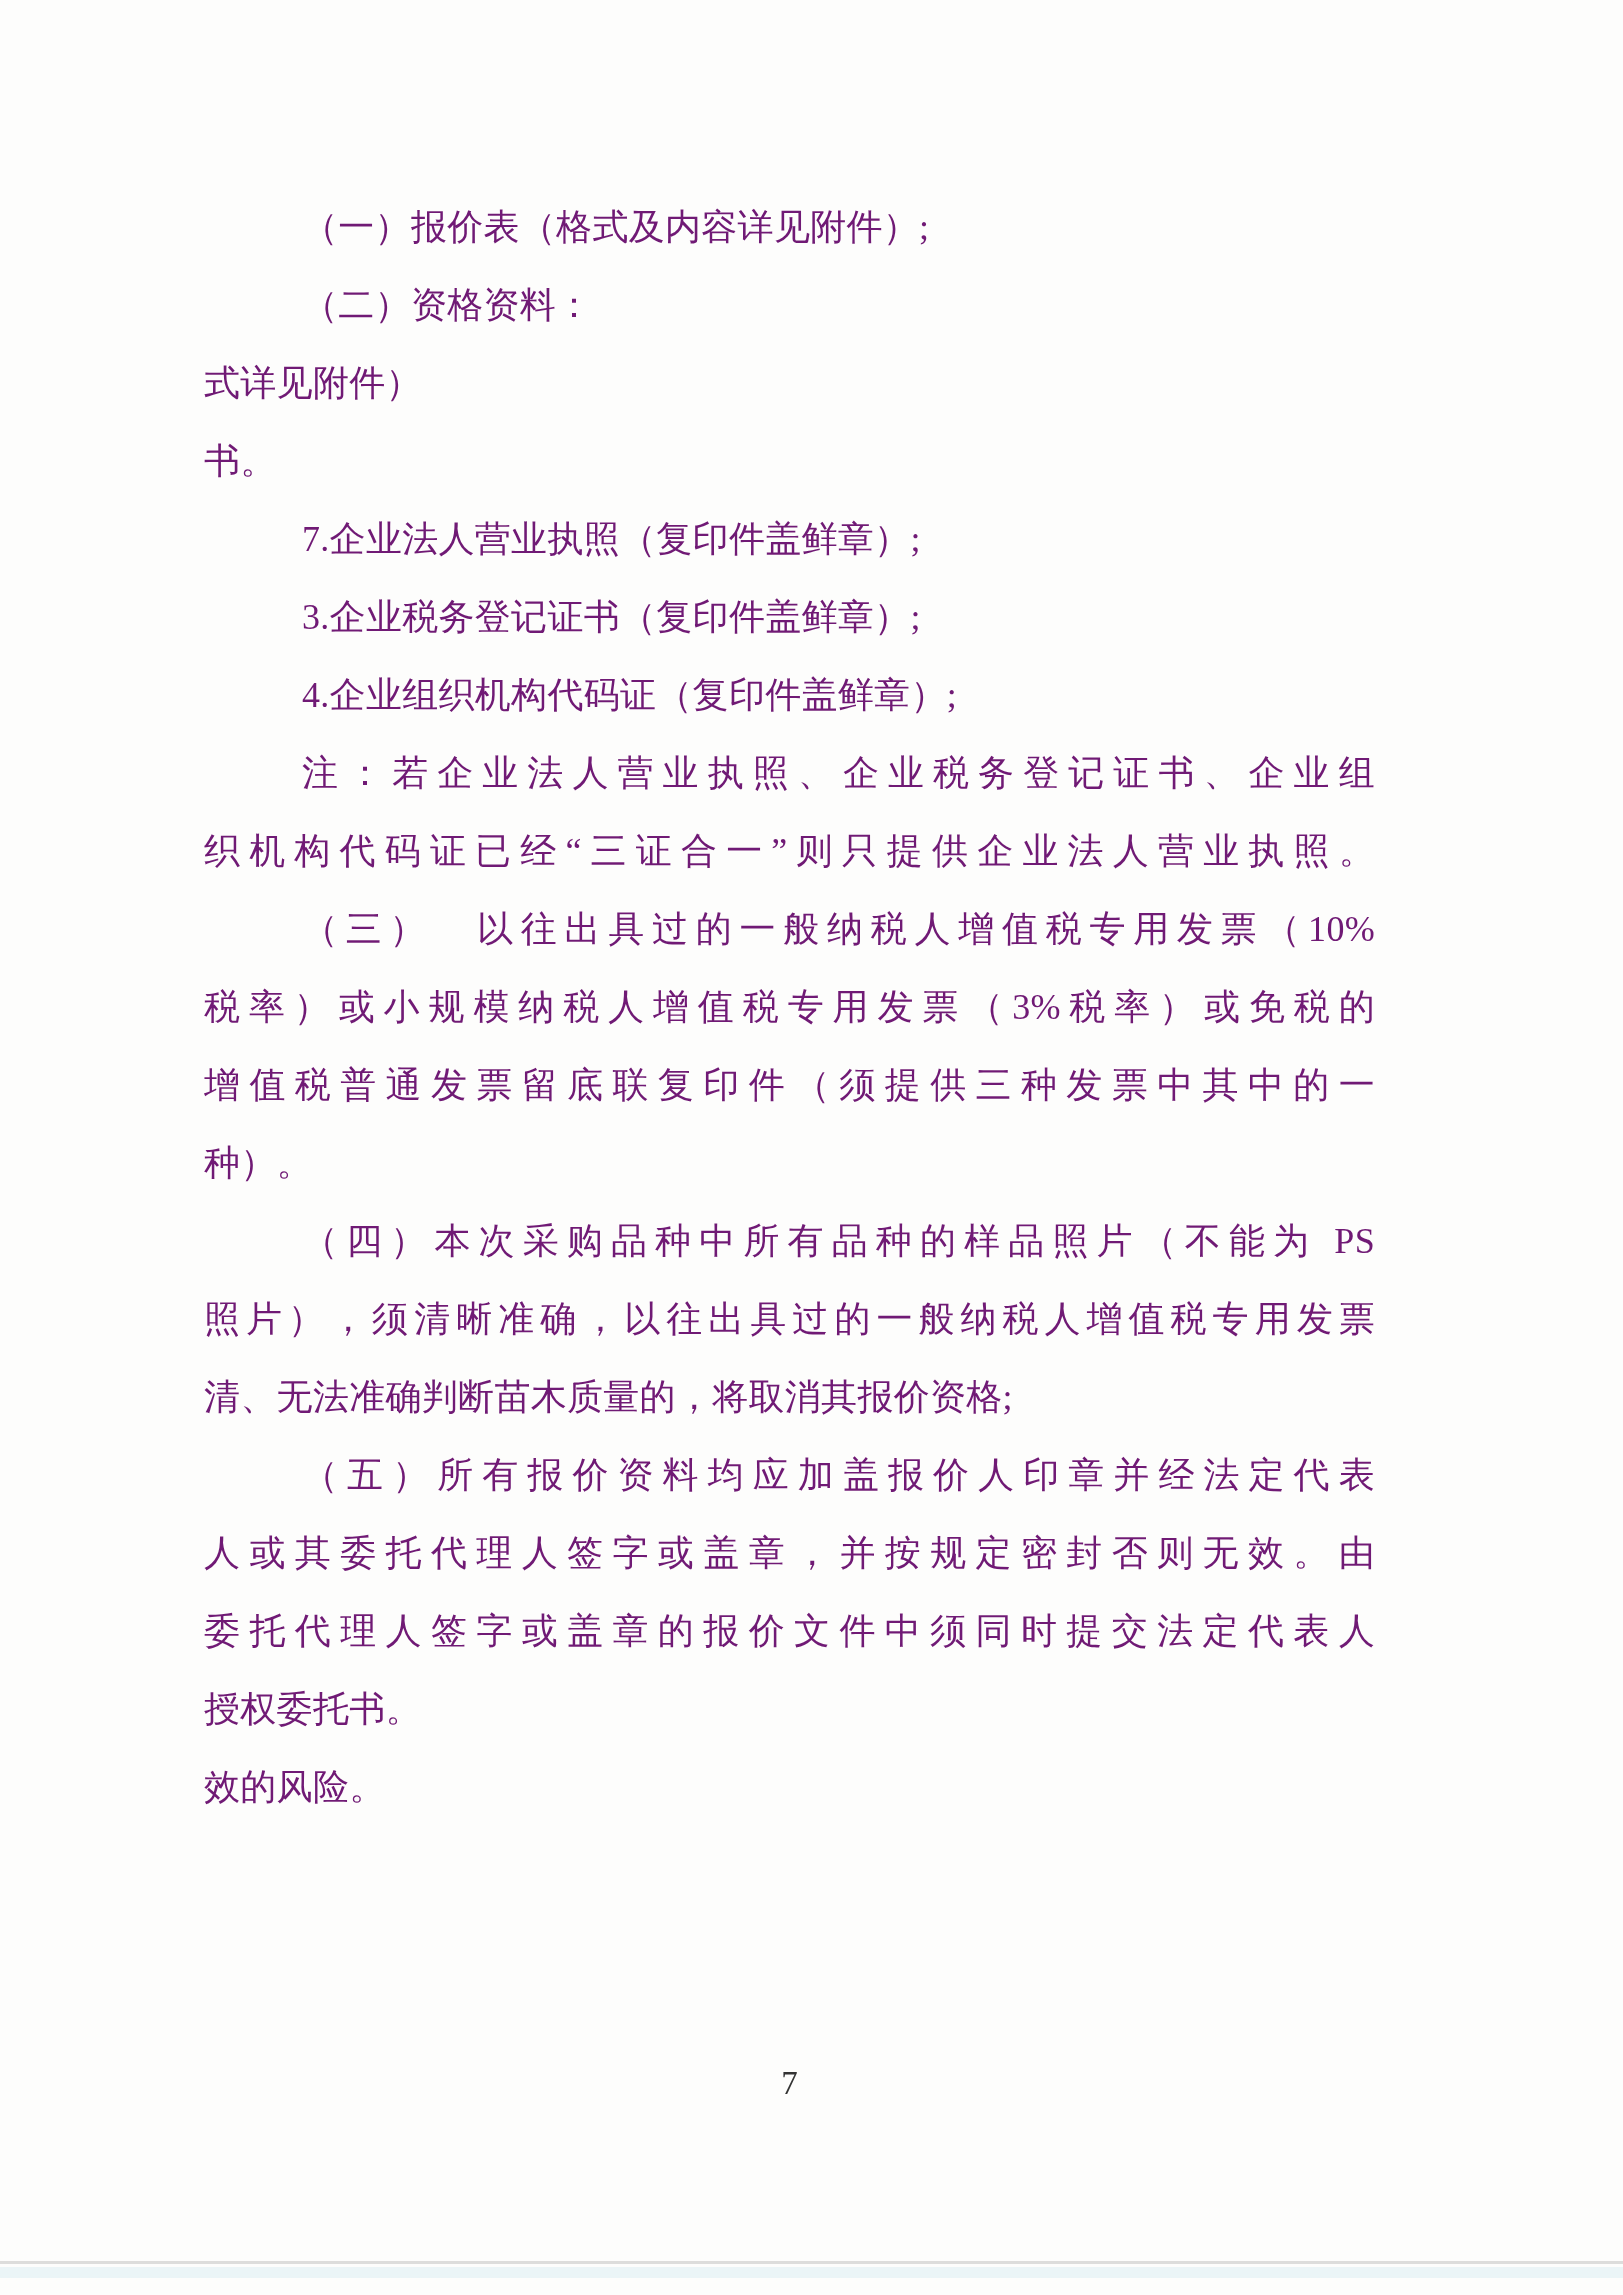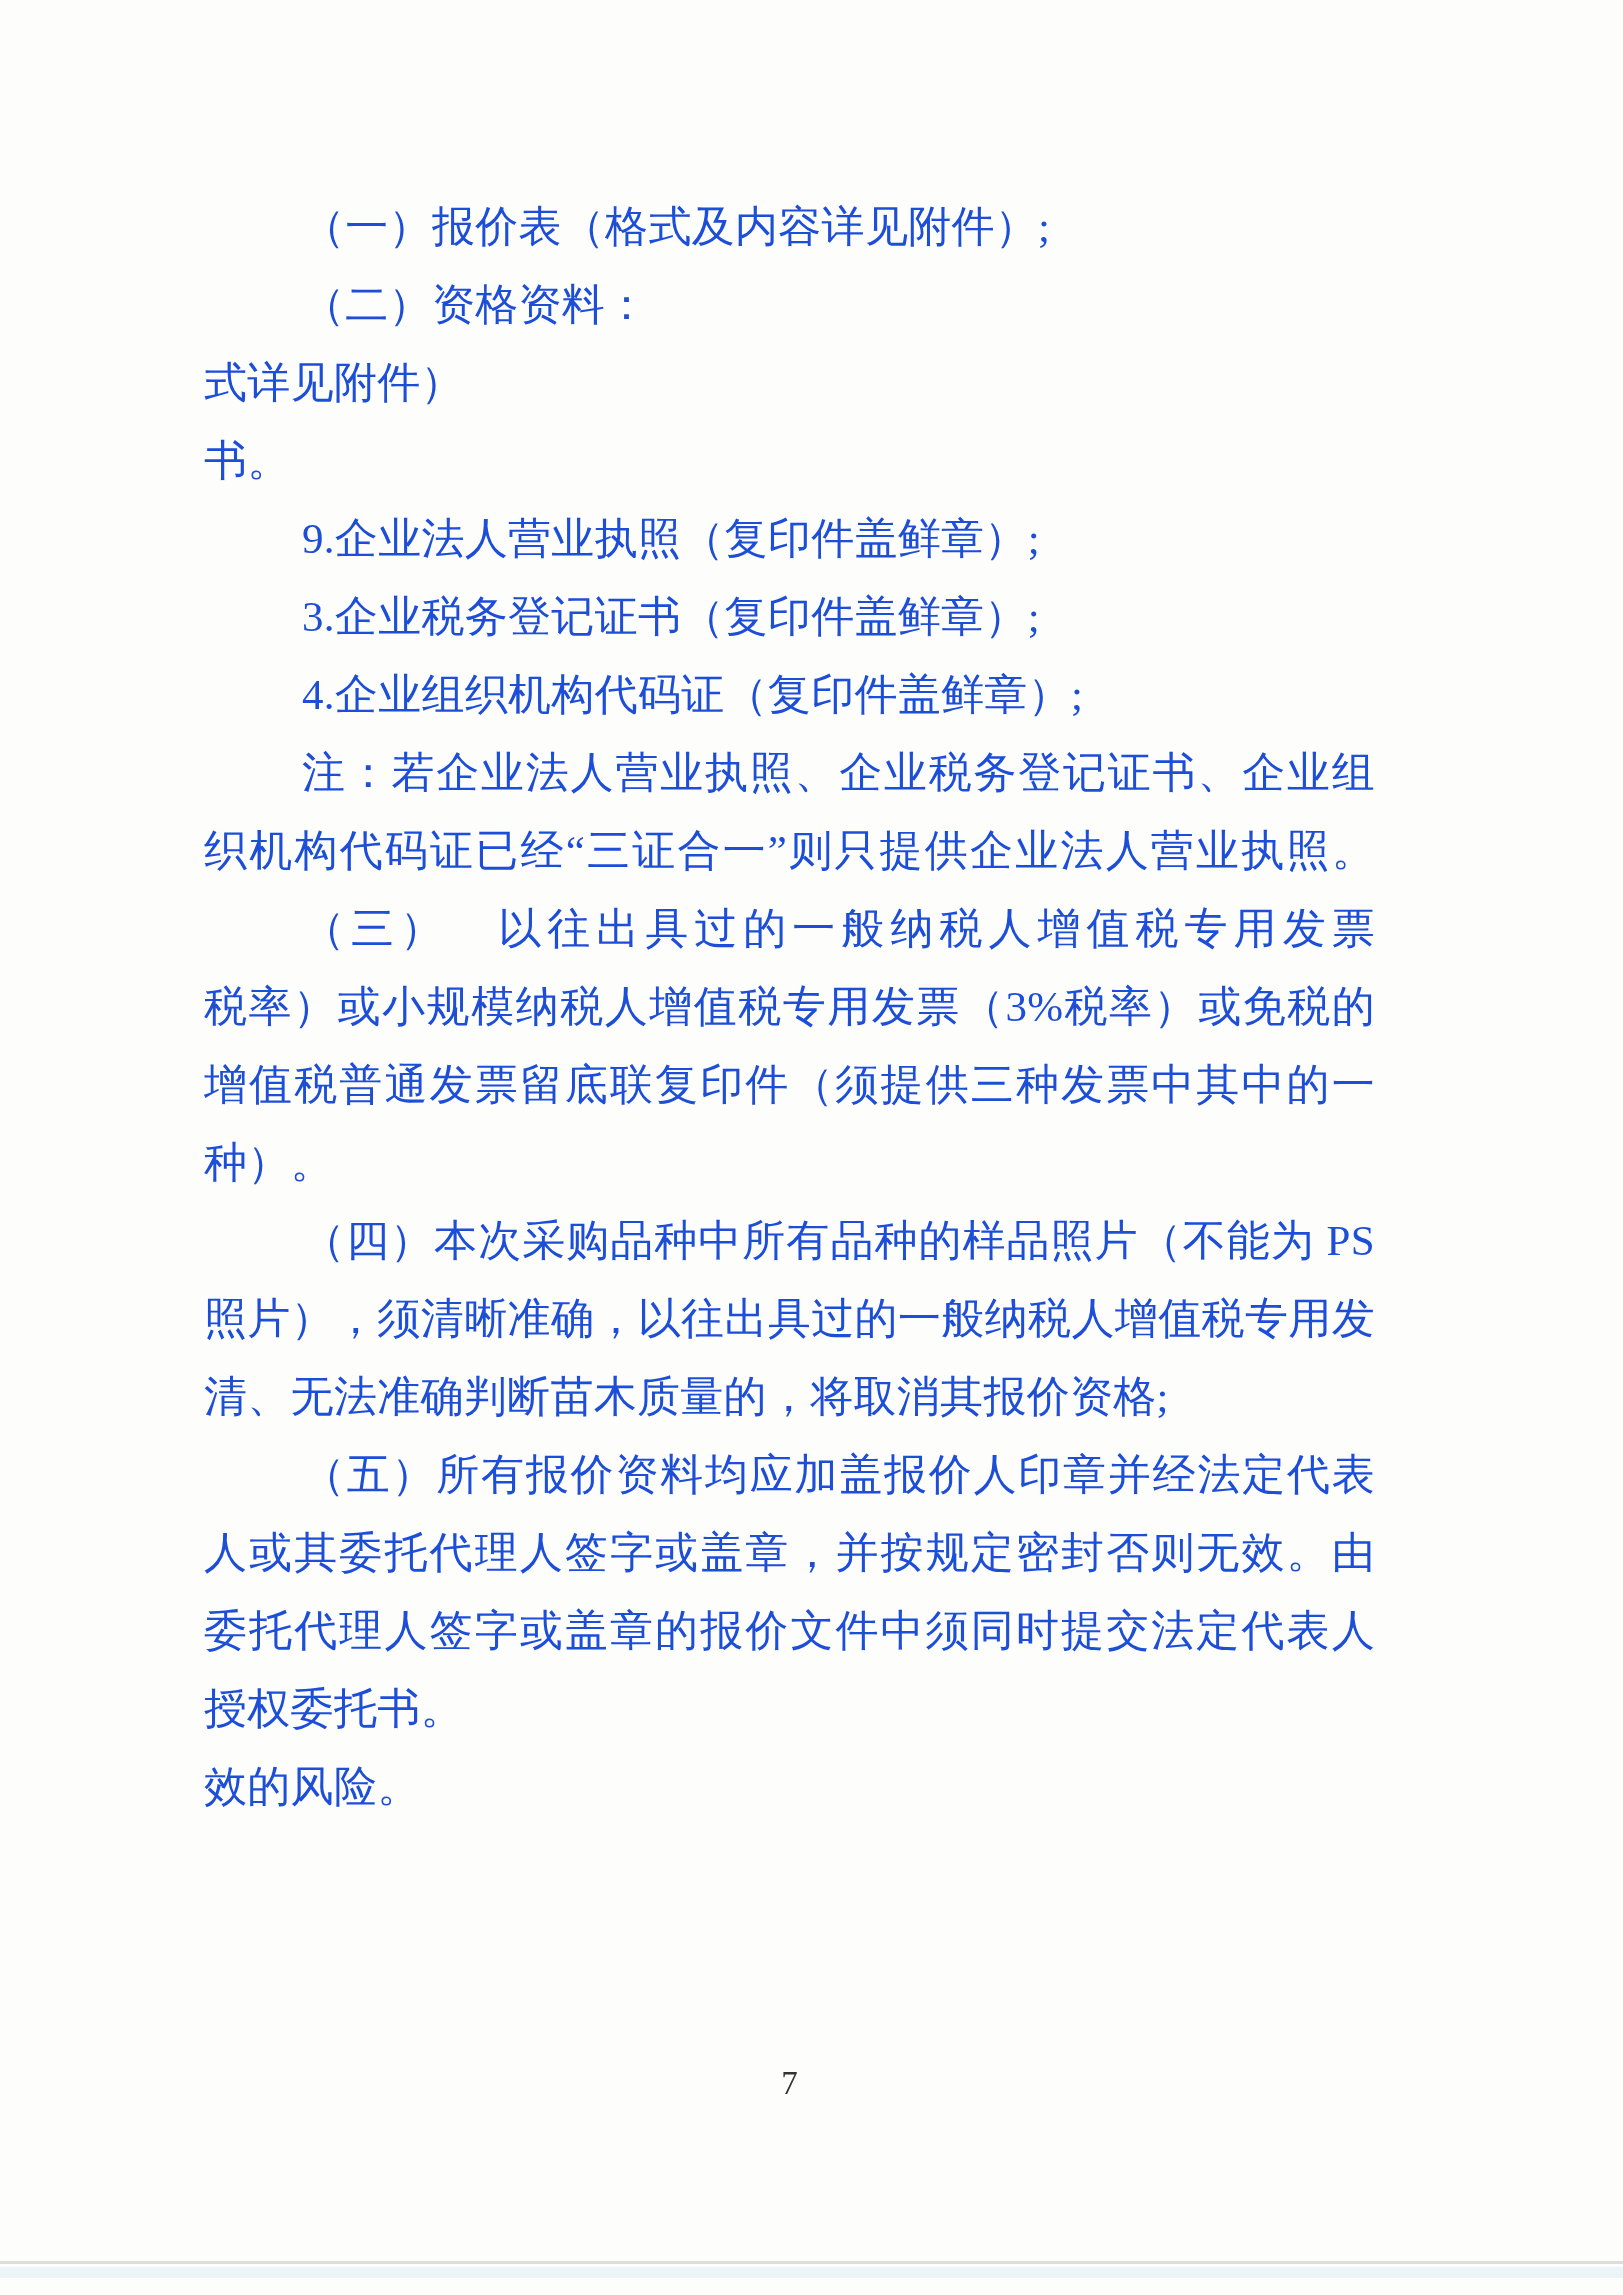--- a/index.html
+++ b/index.html
@@ -13,22 +13,22 @@
   }
   .doc-body {
     position: absolute;
     left: 204px;
     top: 188px;
     width: 1171px;
   }
   .line {
     height: 78px;
     line-height: 78px;
-    font-size: 43px;
-    color: #1d4ed8;
+    font-size: 36px;
+    color: #701a75;
     overflow: hidden;
     letter-spacing: 0.3px;
   }
   .line.indent { text-indent: 98px; }
   .line.justify {
     text-align: justify;
     text-align-last: justify;
   }
   .footer {
     position: absolute;
@@ -63,21 +63,21 @@
 </style>
 </head>
 <body>
 
 <div class="page">
   <div class="doc-body">
       <div class="line indent">（一）报价表（格式及内容详见附件）;</div>
       <div class="line indent">（二）资格资料：</div>
       <div class="line">式详见附件）</div>
       <div class="line">书。</div>
-      <div class="line indent">9.企业法人营业执照（复印件盖鲜章）;</div>
+      <div class="line indent">7.企业法人营业执照（复印件盖鲜章）;</div>
       <div class="line indent">3.企业税务登记证书（复印件盖鲜章）;</div>
       <div class="line indent">4.企业组织机构代码证（复印件盖鲜章）;</div>
       <div class="line indent justify">注：若企业法人营业执照、企业税务登记证书、企业组</div>
       <div class="line justify">织机构代码证已经“三证合一”则只提供企业法人营业执照。</div>
       <div class="line indent justify">（三）　以往出具过的一般纳税人增值税专用发票（10%</div>
       <div class="line justify">税率）或小规模纳税人增值税专用发票（3%税率）或免税的</div>
       <div class="line justify">增值税普通发票留底联复印件（须提供三种发票中其中的一</div>
       <div class="line">种）。</div>
       <div class="line indent justify">（四）本次采购品种中所有品种的样品照片（不能为 PS</div>
       <div class="line justify">照片），须清晰准确，以往出具过的一般纳税人增值税专用发票</div>

